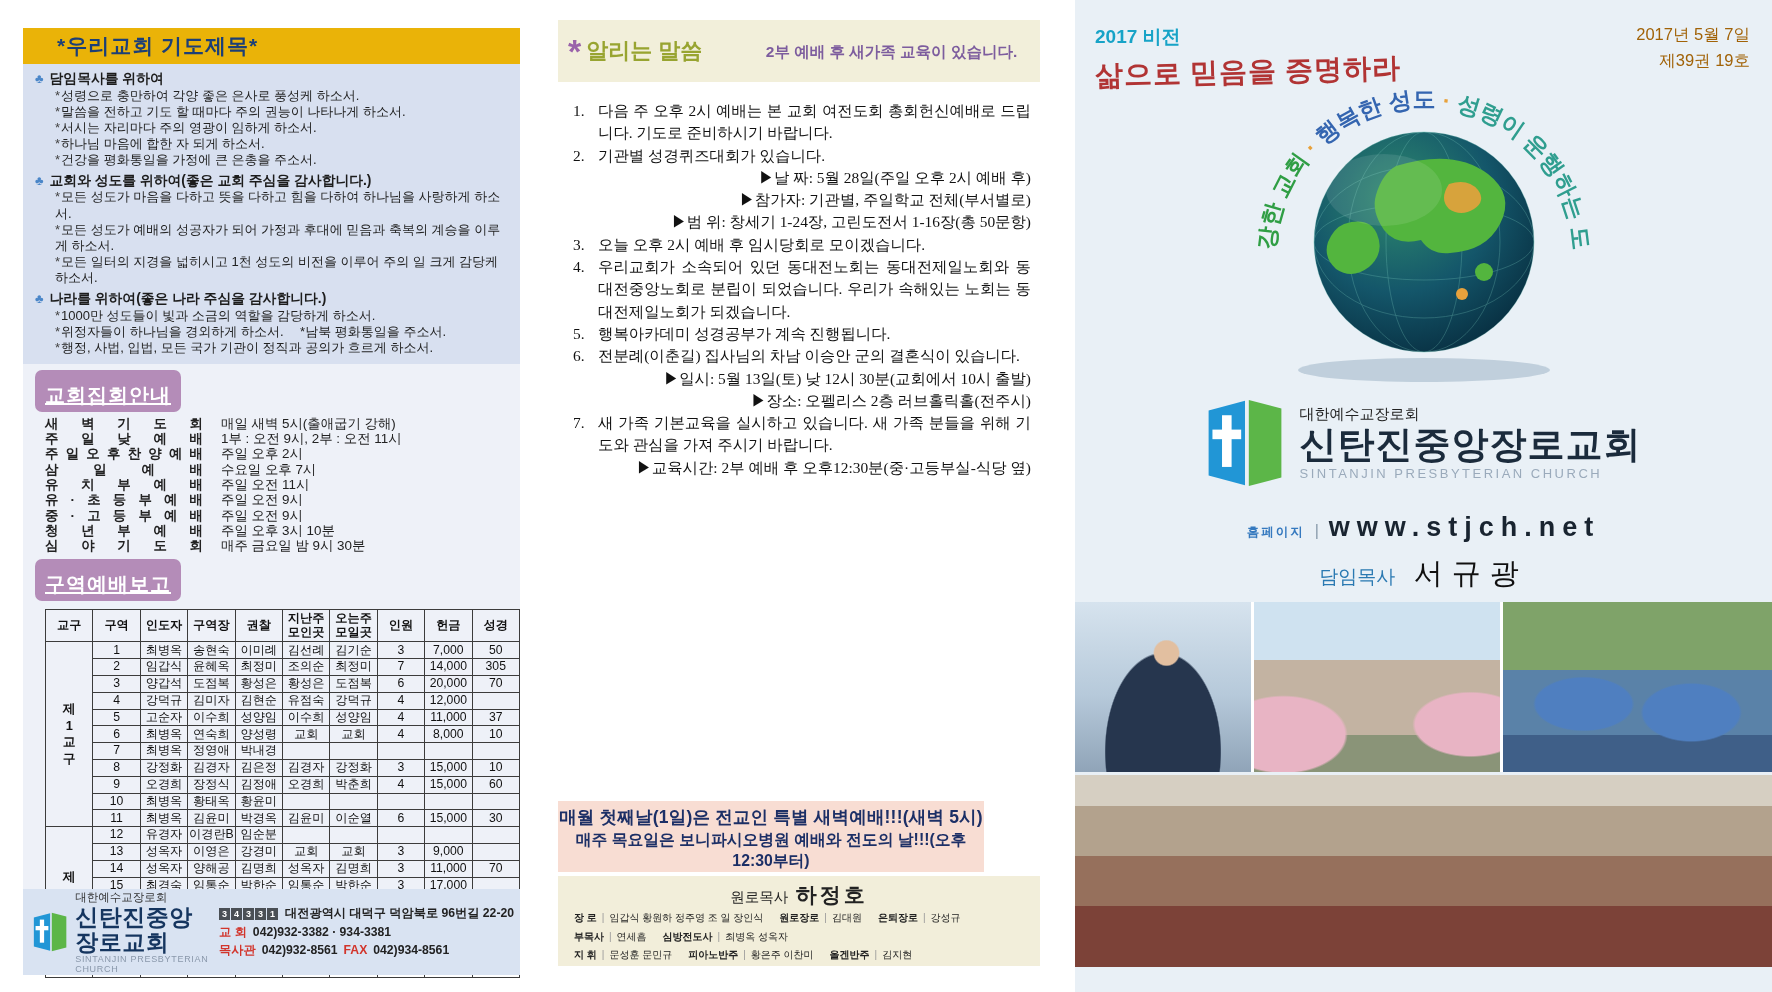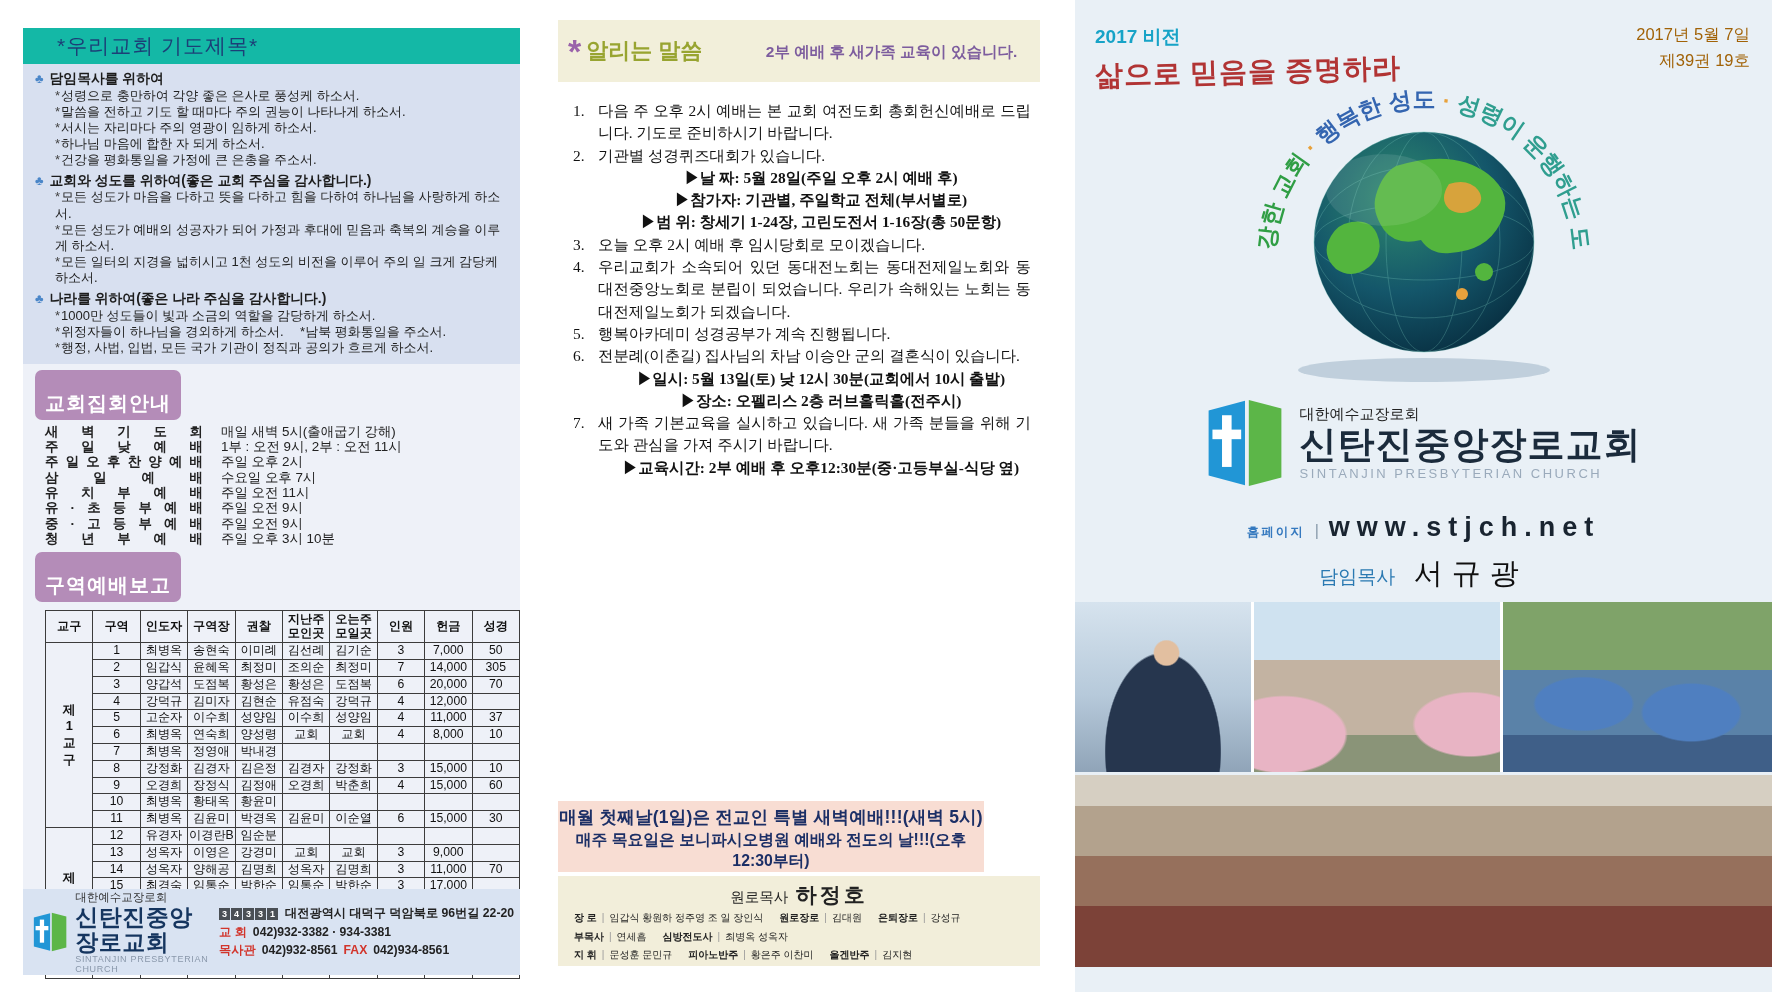--- a/index.html
+++ b/index.html
@@ -2,28 +2,28 @@
 <html><head>
 <meta charset="utf-8">
 <style>
   html,body{margin:0;padding:0;}
   body{width:1772px;height:992px;background:#ffffff;font-family:"Liberation Sans",sans-serif;position:relative;overflow:hidden;}
   .page{position:absolute;inset:0;}
 
   
   .panel-left{position:absolute;left:23px;top:28px;width:497px;height:947px;background:#eef1f8;}
   .prayer-box{background:#d8e0f0;}
-  .prayer-header{background:#14b8a6;color:#1c3f77;font-weight:normal;font-size:21px;padding:4px 0 4px 34px;letter-spacing:1px;}
+  .prayer-header{background:#eab308;color:#1c3f77;font-weight:bold;font-size:21px;padding:4px 0 4px 34px;letter-spacing:1px;}
   .prayer-body{padding:6px 8px 4px 12px;}
   .pgroup{margin-bottom:4px;}
   .pgroup-title{font-weight:bold;color:#1c1c1c;font-size:13.8px;line-height:17.5px;display:flex;gap:6px;align-items:center;}
   .club{color:#4a86c8;font-size:13px;}
   .pitem{font-size:13px;color:#222;padding-left:20px;line-height:16.1px;}
   .star{margin-right:1px;color:#444;}
-  .badge{display:inline-block;background:#b48cb8;color:#fff;font-weight:bold;font-size:20px;padding:20px 10px 3px;border-radius:7px;margin:6px 0 4px 12px;letter-spacing:1px;}
+  .badge{display:inline-block;background:#b48cb8;color:#fff;font-weight:bold;font-size:20px;padding:12px 10px 3px;border-radius:7px;margin:6px 0 4px 12px;letter-spacing:1px;text-decoration:underline;}
   .schedule{margin-left:22px;}
   .sch-row{display:flex;line-height:15.3px;font-size:13.4px;}
   .sch-name{display:inline-block;width:158px;font-weight:bold;color:#222;text-align:justify;text-align-last:justify;}
   .sch-time{margin-left:18px;color:#222;white-space:nowrap;}
   .report-table{border-collapse:collapse;margin-left:22px;margin-top:4px;table-layout:fixed;width:475px;}
   .report-table th,.report-table td{border:1px solid #3c3c3c;font-size:12.2px;text-align:center;padding:0;color:#111;white-space:pre-line;line-height:1.12;overflow:hidden;}
   .report-table th{height:31px;font-weight:bold;}
   .report-table td{height:15.8px;}
   .report-table td.vert{font-weight:bold;font-size:12.8px;line-height:1.3;}
   .left-footer{position:absolute;left:0;bottom:0;width:100%;height:86px;background:#d9e3f2;display:flex;align-items:center;padding:0 6px 0 10px;box-sizing:border-box;gap:8px;}
@@ -43,21 +43,21 @@
   .mh-text{color:#98a430;font-size:22px;font-weight:bold;}
   .mh-welcome{flex:1;text-align:center;}
   .w1{font-size:18px;}
   .wg1{color:#1d6e2f;font-weight:bold;}
   .wp{color:#7d5d9e;}
   .wg2{color:#2fa04a;font-weight:bold;}
   .w2{font-size:15.5px;color:#7d5d9e;margin-top:2px;font-weight:bold;}
   .announcements{position:absolute;left:28px;top:100px;width:458px;font-family:"Liberation Serif",serif;font-size:15.4px;line-height:22.3px;color:#111;}
   .ann-item{position:relative;padding-left:25px;text-align:justify;}
   .ann-num{position:absolute;left:0;top:0;}
-  .ann-sub{padding-left:13px;text-align:center;font-weight:bold;}
+  .ann-sub{padding-left:13px;text-align:right;}
   .pink-box{position:absolute;left:13px;top:801px;width:426px;height:71px;background:#f8ddd3;color:#1c2f66;text-align:center;font-weight:bold;padding-top:4px;box-sizing:border-box;}
   .pb1{font-size:17.5px;letter-spacing:0.2px;}
   .pb2{font-size:15.8px;margin-top:1px;}
   .pb3{display:flex;justify-content:center;gap:36px;margin-top:1px;align-items:baseline;}
   .pb3-clubs{font-size:18px;}
   .pb3-phone{font-family:"Liberation Serif",serif;font-size:20px;letter-spacing:1px;}
   .staff-box{position:absolute;left:13px;top:876px;width:482px;height:90px;background:#f2eeda;padding:5px 16px;box-sizing:border-box;color:#222;}
   .staff-title{text-align:center;font-size:14.5px;font-family:"Liberation Serif",serif;}
   .staff-title .stn{font-size:21px;font-weight:bold;letter-spacing:3px;margin-left:4px;}
   .staff-row{display:flex;gap:16px;font-size:10px;line-height:18.6px;white-space:nowrap;}
@@ -168,20 +168,24 @@
           <span class="sch-time">주일 오전 9시</span>
         </div>
         <div class="sch-row">
           <span class="sch-name">중 · 고 등 부 예 배</span>
           <span class="sch-time">주일 오전 9시</span>
         </div>
         <div class="sch-row">
           <span class="sch-name">청 년 부 예 배</span>
           <span class="sch-time">주일 오후 3시 10분</span>
         </div>
+        <div class="sch-row">
+          <span class="sch-name">심 야 기 도 회</span>
+          <span class="sch-time">매주 금요일 밤 9시 30분</span>
+        </div>
       </div>
 
     <div class="badge">구역예배보고</div>
     <table class="report-table">
       <thead>
           <tr id="report-head-row">
             <th>교구</th>
             <th>구역</th>
             <th>인도자</th>
             <th>구역장</th>

